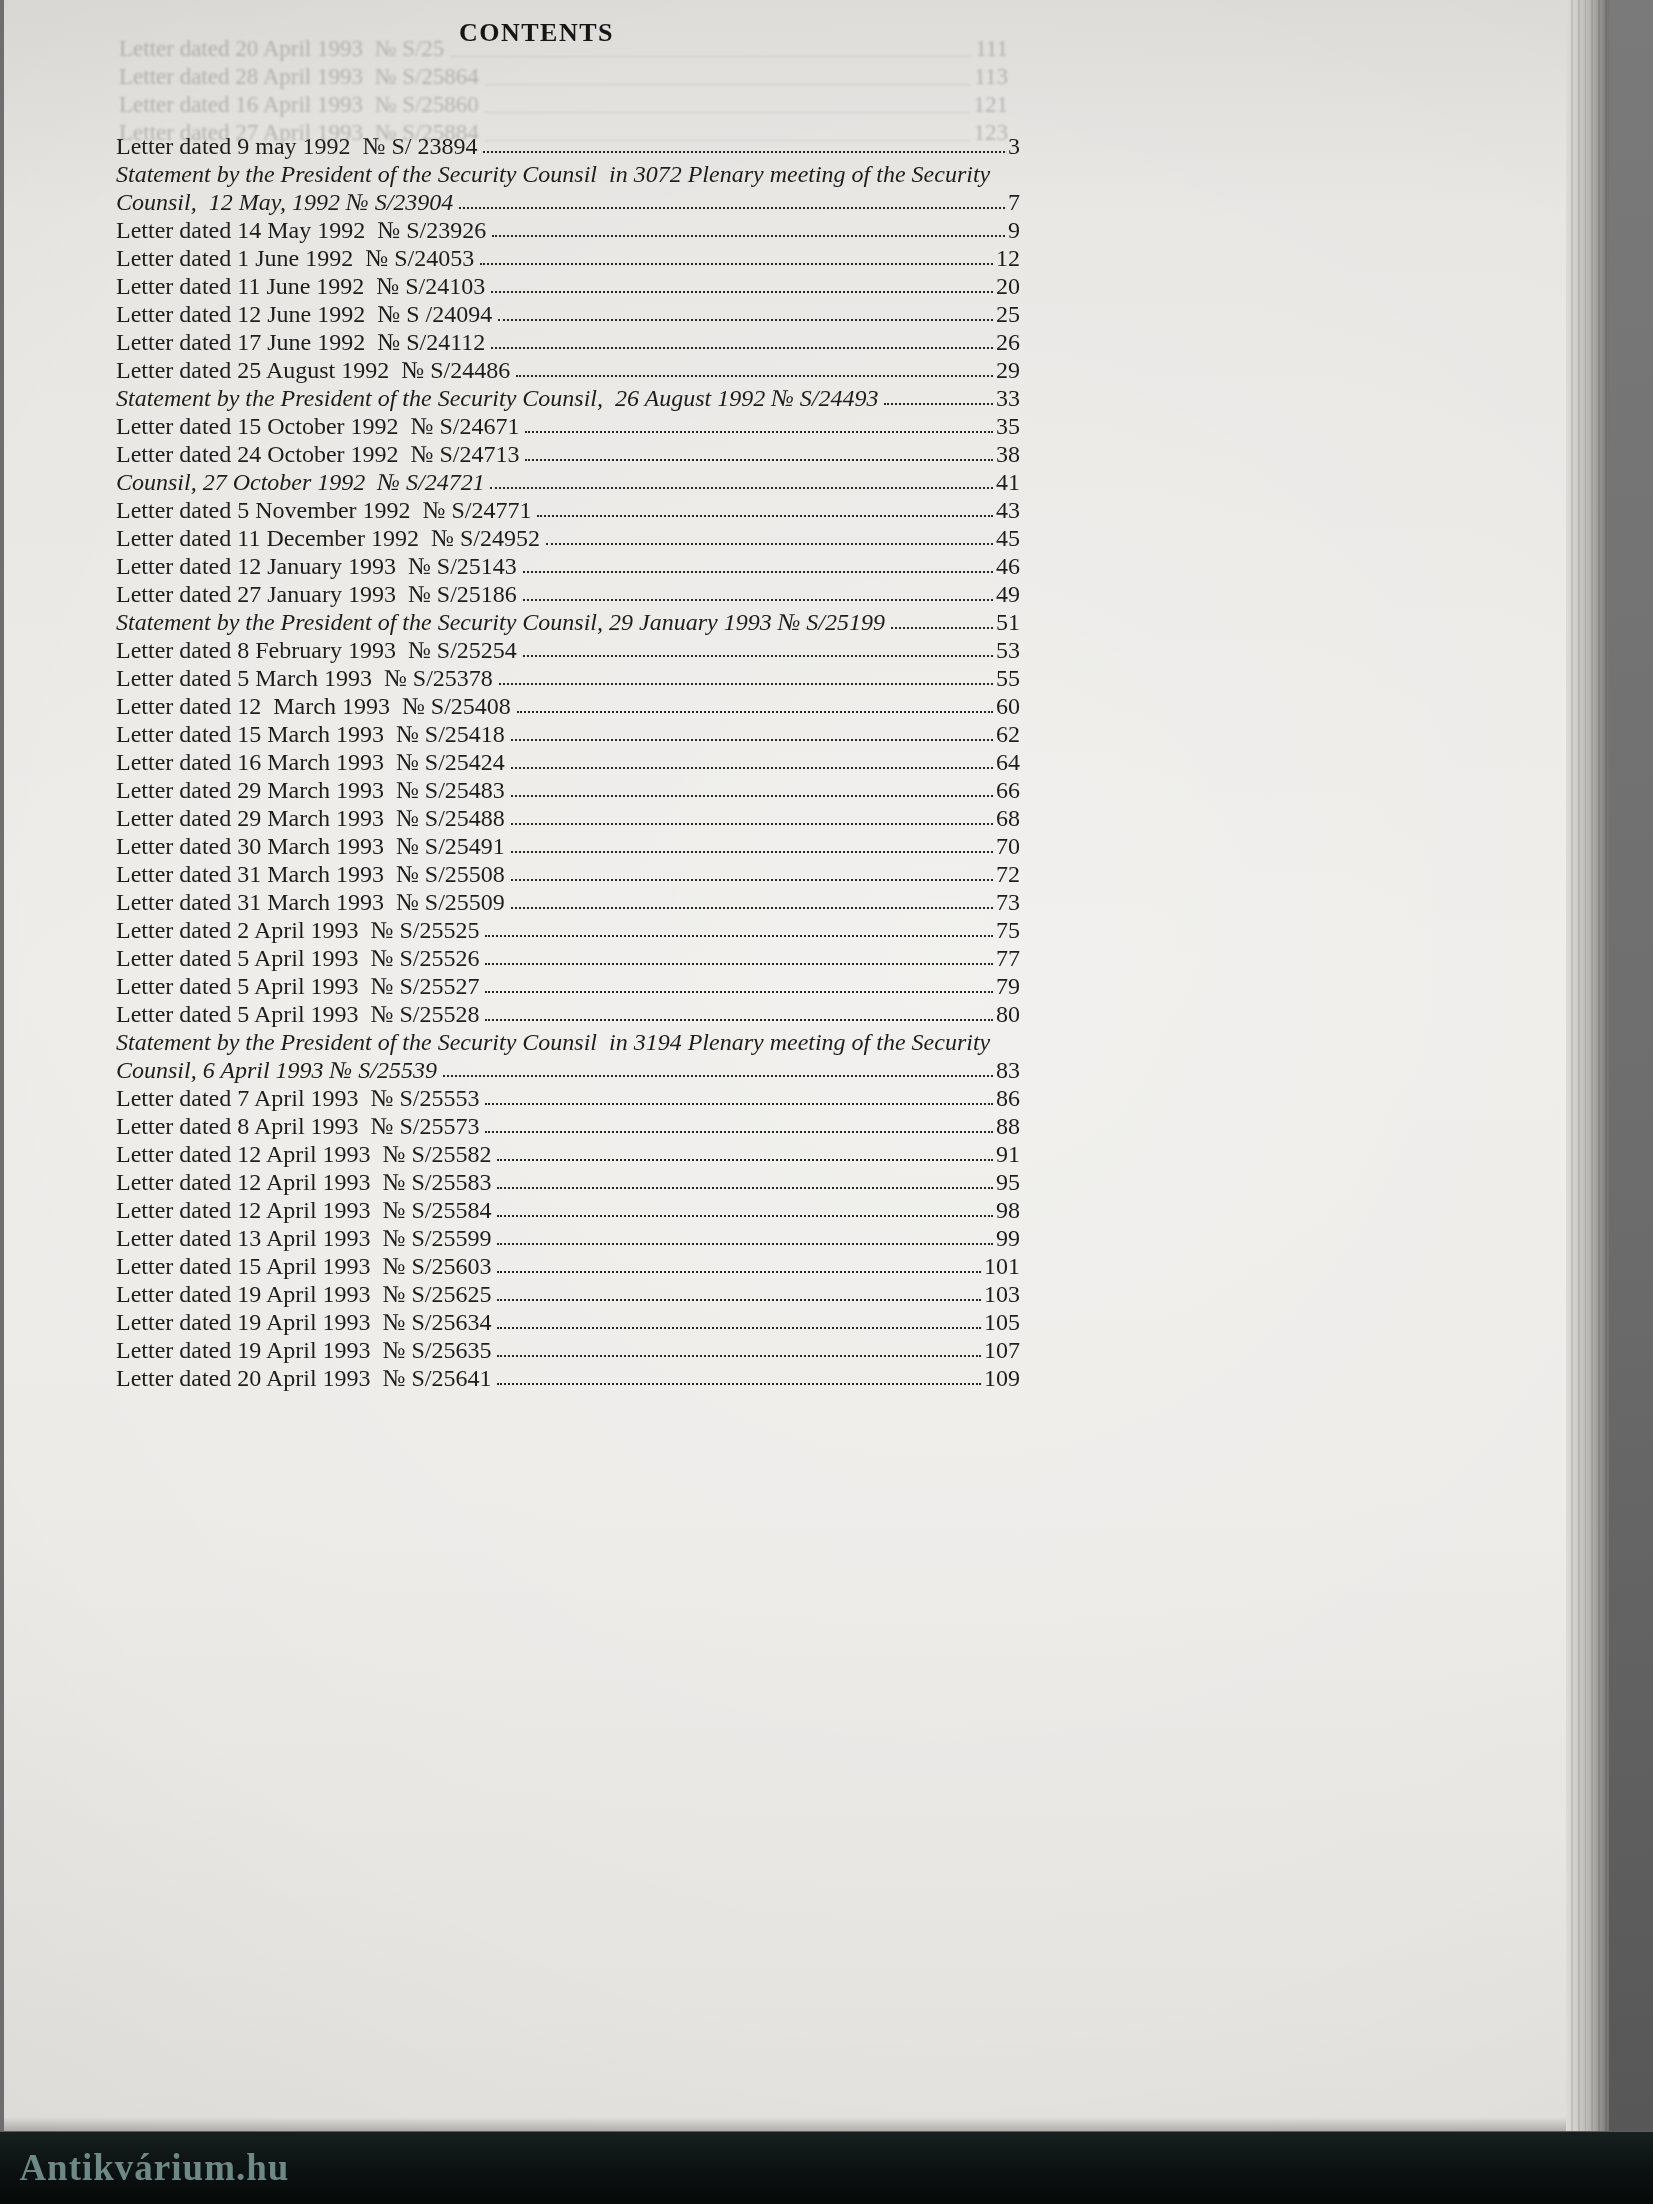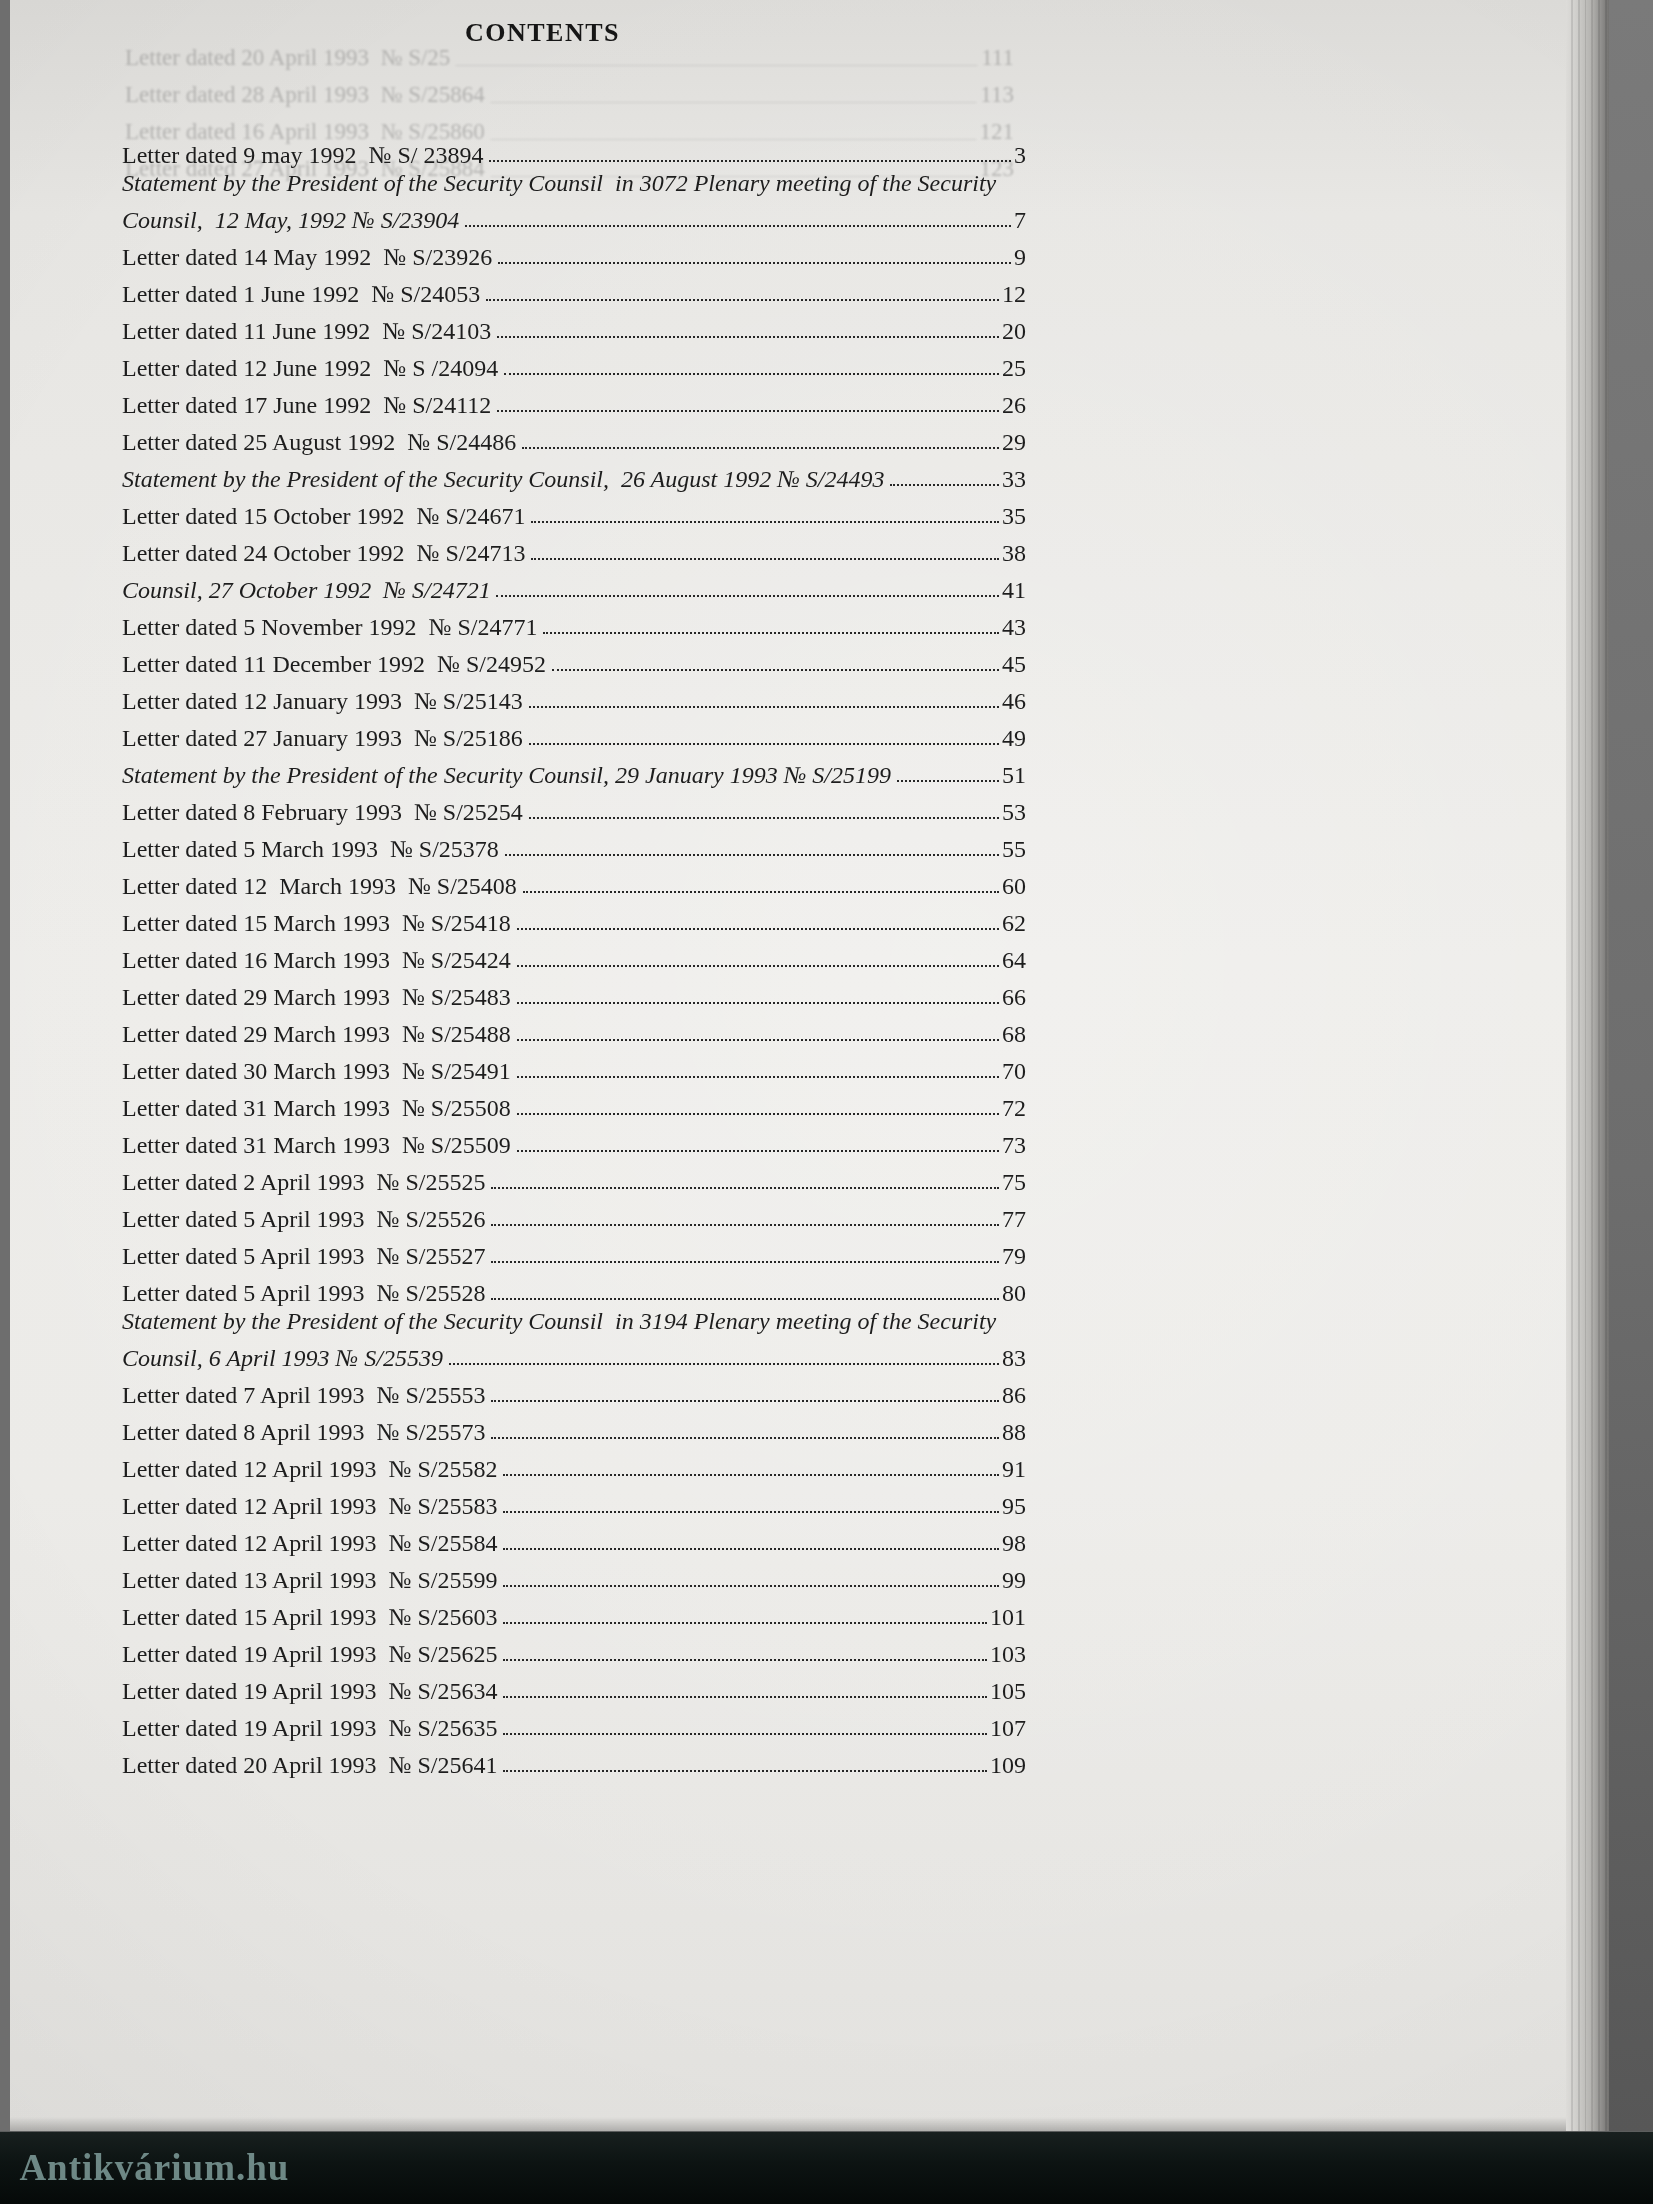--- a/index.html
+++ b/index.html
@@ -1,20 +1,20 @@
 <!DOCTYPE html>
 <html><head>
 <meta charset="utf-8">
 <style>
   html,body{margin:0;padding:0;background:#5f5f5f;}
   .photo{position:relative;width:1654px;height:2205px;overflow:hidden;
          font-family:"Liberation Serif","DejaVu Serif",serif;background:#6e6e6e;}
 
   
-  .paper{position:absolute;left:10px;top:0;width:1566px;height:2131px;
+  .paper{position:absolute;left:4px;top:0;width:1566px;height:2131px;
          background:linear-gradient(180deg,#dcdbd8 0%,#e7e6e3 10%,#edecE9 45%,#ecebe8 70%,#e3e2df 100%);
   }
   .paper::before{content:"";position:absolute;inset:0;
          background:radial-gradient(120% 90% at 60% 45%, rgba(255,255,255,.25) 0%, rgba(0,0,0,0) 55%, rgba(0,0,0,.06) 100%);
          pointer-events:none;}
   .paper::after{content:"";position:absolute;left:0;right:0;bottom:0;height:13.6px;
          background:linear-gradient(180deg,rgba(0,0,0,0),rgba(0,0,0,.22));}
 
   
   .page-edge{position:absolute;top:0;left:1566px;width:43px;height:2131px;
@@ -44,21 +44,21 @@
   .title{position:absolute;top:17.5px;left:115px;width:835px;margin:0;
          text-align:center;font-size:26px;font-weight:bold;letter-spacing:1.5px;
          color:#161616;}
 
   
   .toc{position:absolute;left:112px;top:132px;width:904px;
        font-size:24px;line-height:28px;color:#1d1d1d;}
   .entry{width:100%;}
   .entry.italic{font-style:italic;}
   .entry-line{display:flex;align-items:flex-end;}
-  .entry-text{white-space:pre;margin-top:9px;}
+  .entry-text{white-space:pre;}
   .line1{white-space:pre;}
   .dots{flex:1 1 auto;border-bottom:2.3px dotted #262626;margin:0 2.9px 6.8px 5.8px;min-width:11.6px;}
   .pagenum{white-space:pre;font-style:normal;}
 </style>
 </head>
 <body>
 
 <div class="photo">
   <div class="paper">
     <div class="bleed">

